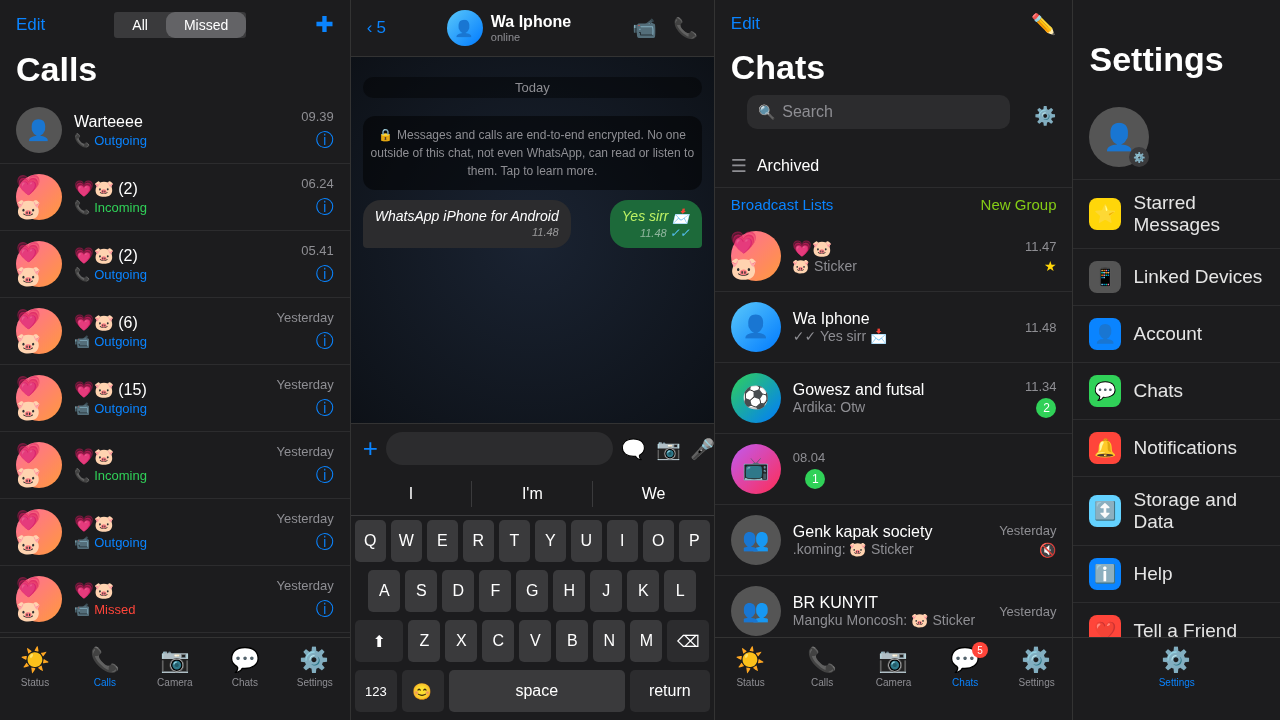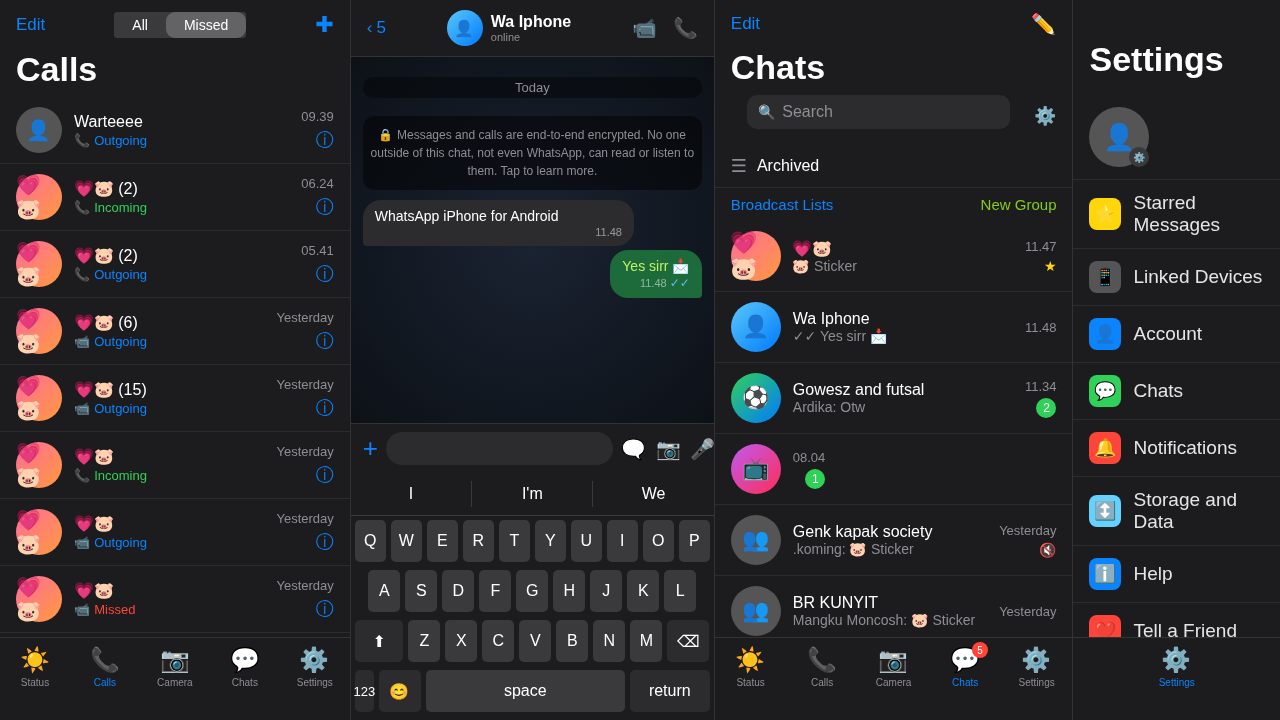--- a/index.html
+++ b/index.html
@@ -323,21 +323,21 @@
     }
     .key-letter { width: 32px; }
     .key-special {
       background: #2c2c2e;
       color: #fff;
     }
     .key-wide { width: 48px; }
     .key-space { flex: 1; }
     .key-return { width: 80px; background: #2c2c2e; }
     .key-backspace { width: 42px; background: #2c2c2e; }
-    .key-123 { width: 19px; background: #2c2c2e; font-size: 13px; }
+    .key-123 { width: 42px; background: #2c2c2e; font-size: 13px; }
     .key-emoji { width: 42px; background: #2c2c2e; }
     .bottom-row {
       display: flex;
       gap: 5px;
       padding: 0 4px 8px;
     }
 
     
     .chats-panel {
       width: 363px;
@@ -708,21 +708,21 @@
     <div class="chat-header-icons">
       <span class="chat-header-icon">📹</span>
       <span class="chat-header-icon">📞</span>
     </div>
   </div>
   <div class="chat-messages">
     <div style="text-align:center;">
       <span class="chat-date-label">Today</span>
     </div>
     <div class="system-message">🔒 Messages and calls are end-to-end encrypted. No one outside of this chat, not even WhatsApp, can read or listen to them. Tap to learn more.</div>
-    <div style="display:flex; flex-direction:column; gap:4px;">
+    <div style="display:flex; flex-direction:row; gap:4px;font-style:italic;">
       <div style="max-width:80%; background:#2c2c2e; border-radius:18px; border-bottom-left-radius:4px; padding:8px 12px;">
         <div style="color:#fff; font-size:14px;">WhatsApp iPhone for Android</div>
         <div class="message-time">11.48</div>
       </div>
       <div style="max-width:80%; background:#1d6a3a; border-radius:18px; border-bottom-right-radius:4px; padding:8px 12px; margin-left:auto;">
         <div style="color:#bef264; font-size:14px; display:flex; align-items:center; gap:4px;">Yes sirr 📩</div>
         <div class="message-time">11.48 <span class="message-checkmarks">✓✓</span></div>
       </div>
     </div>
   </div>

